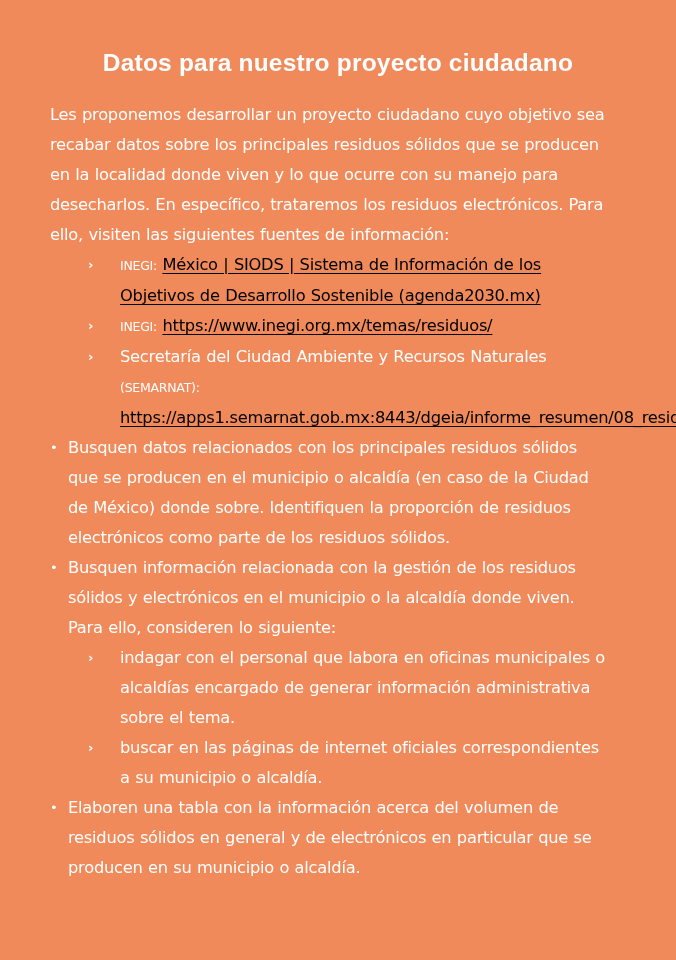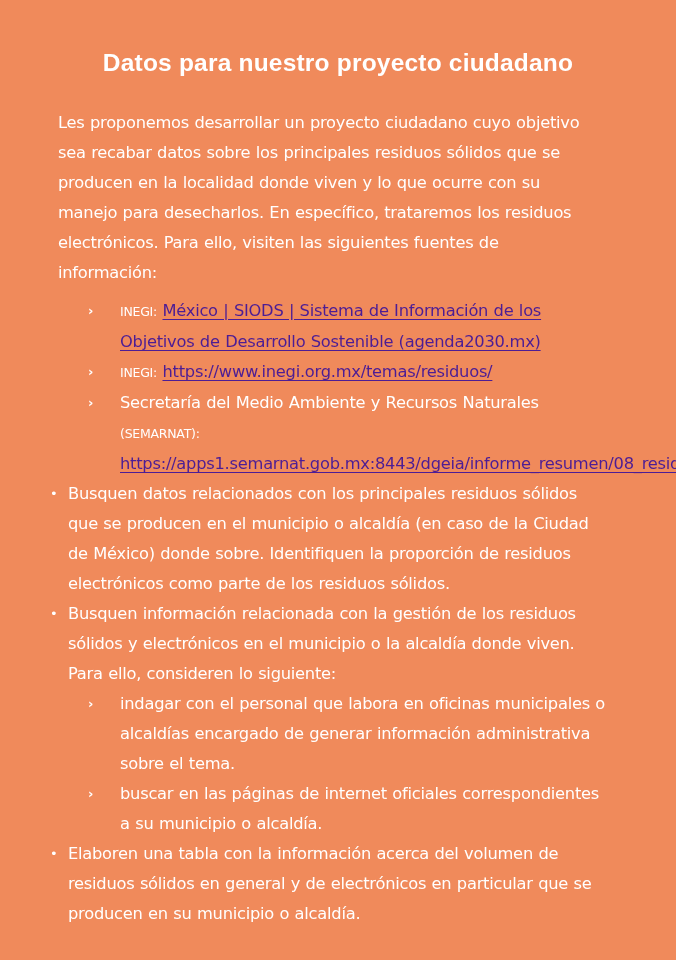--- a/index.html
+++ b/index.html
@@ -38,21 +38,21 @@
       top: 100px;
       left: 50px;
       width: 560px;
       font-family: "DejaVu Sans", sans-serif;
       font-size: 16.3px;
       line-height: 30px;
       letter-spacing: -0.25px;
       word-spacing: 0.5px;
     }
     .intro {
-      margin: 8px;
+      margin: 0;
     }
     ul.sources, ul.sub {
       list-style: none;
       margin: 0;
       padding: 0;
     }
     ul.sources li, ul.sub li {
       position: relative;
       padding-left: 70px;
     }
@@ -60,21 +60,21 @@
       position: absolute;
       left: 38px;
       top: 0;
       font-size: 13px;
       font-weight: bold;
     }
     .small-caps {
       font-size: 12.5px;
     }
     a.link {
-      color: #4c1d95;
+      color: #000000;
       text-decoration: underline;
       text-underline-offset: 3px;
     }
     ul.bullets {
       list-style: none;
       margin: 0;
       padding: 0;
     }
     ul.bullets > li {
       position: relative;
@@ -102,21 +102,21 @@
         <span class="small-caps">INEGI:</span>
         <a class="link">México | SIODS | Sistema de Información de los Objetivos de Desarrollo Sostenible (agenda2030.mx)</a>
       </li>
       <li>
         <span class="chev">›</span>
         <span class="small-caps">INEGI:</span>
         <a class="link">https://www.inegi.org.mx/temas/residuos/</a>
       </li>
       <li>
         <span class="chev">›</span>
-        <span>Secretaría del Medio Ambiente y Recursos Naturales</span>
+        <span>Secretaría del Ciudad Ambiente y Recursos Naturales</span>
         <span class="small-caps">(SEMARNAT):</span>
         <a class="link">https://apps1.semarnat.gob.mx:8443/dgeia/informe_resumen/08_residuos/cap8.html</a>
       </li>
     </ul>
 
     <ul class="bullets">
       <li>
         <span class="dot">•</span>
         <span>Busquen datos relacionados con los principales residuos sólidos que se producen en el municipio o alcaldía (en caso de la Ciudad de México) donde sobre. Identifiquen la proporción de residuos electrónicos como parte de los residuos sólidos.</span>
       </li>

